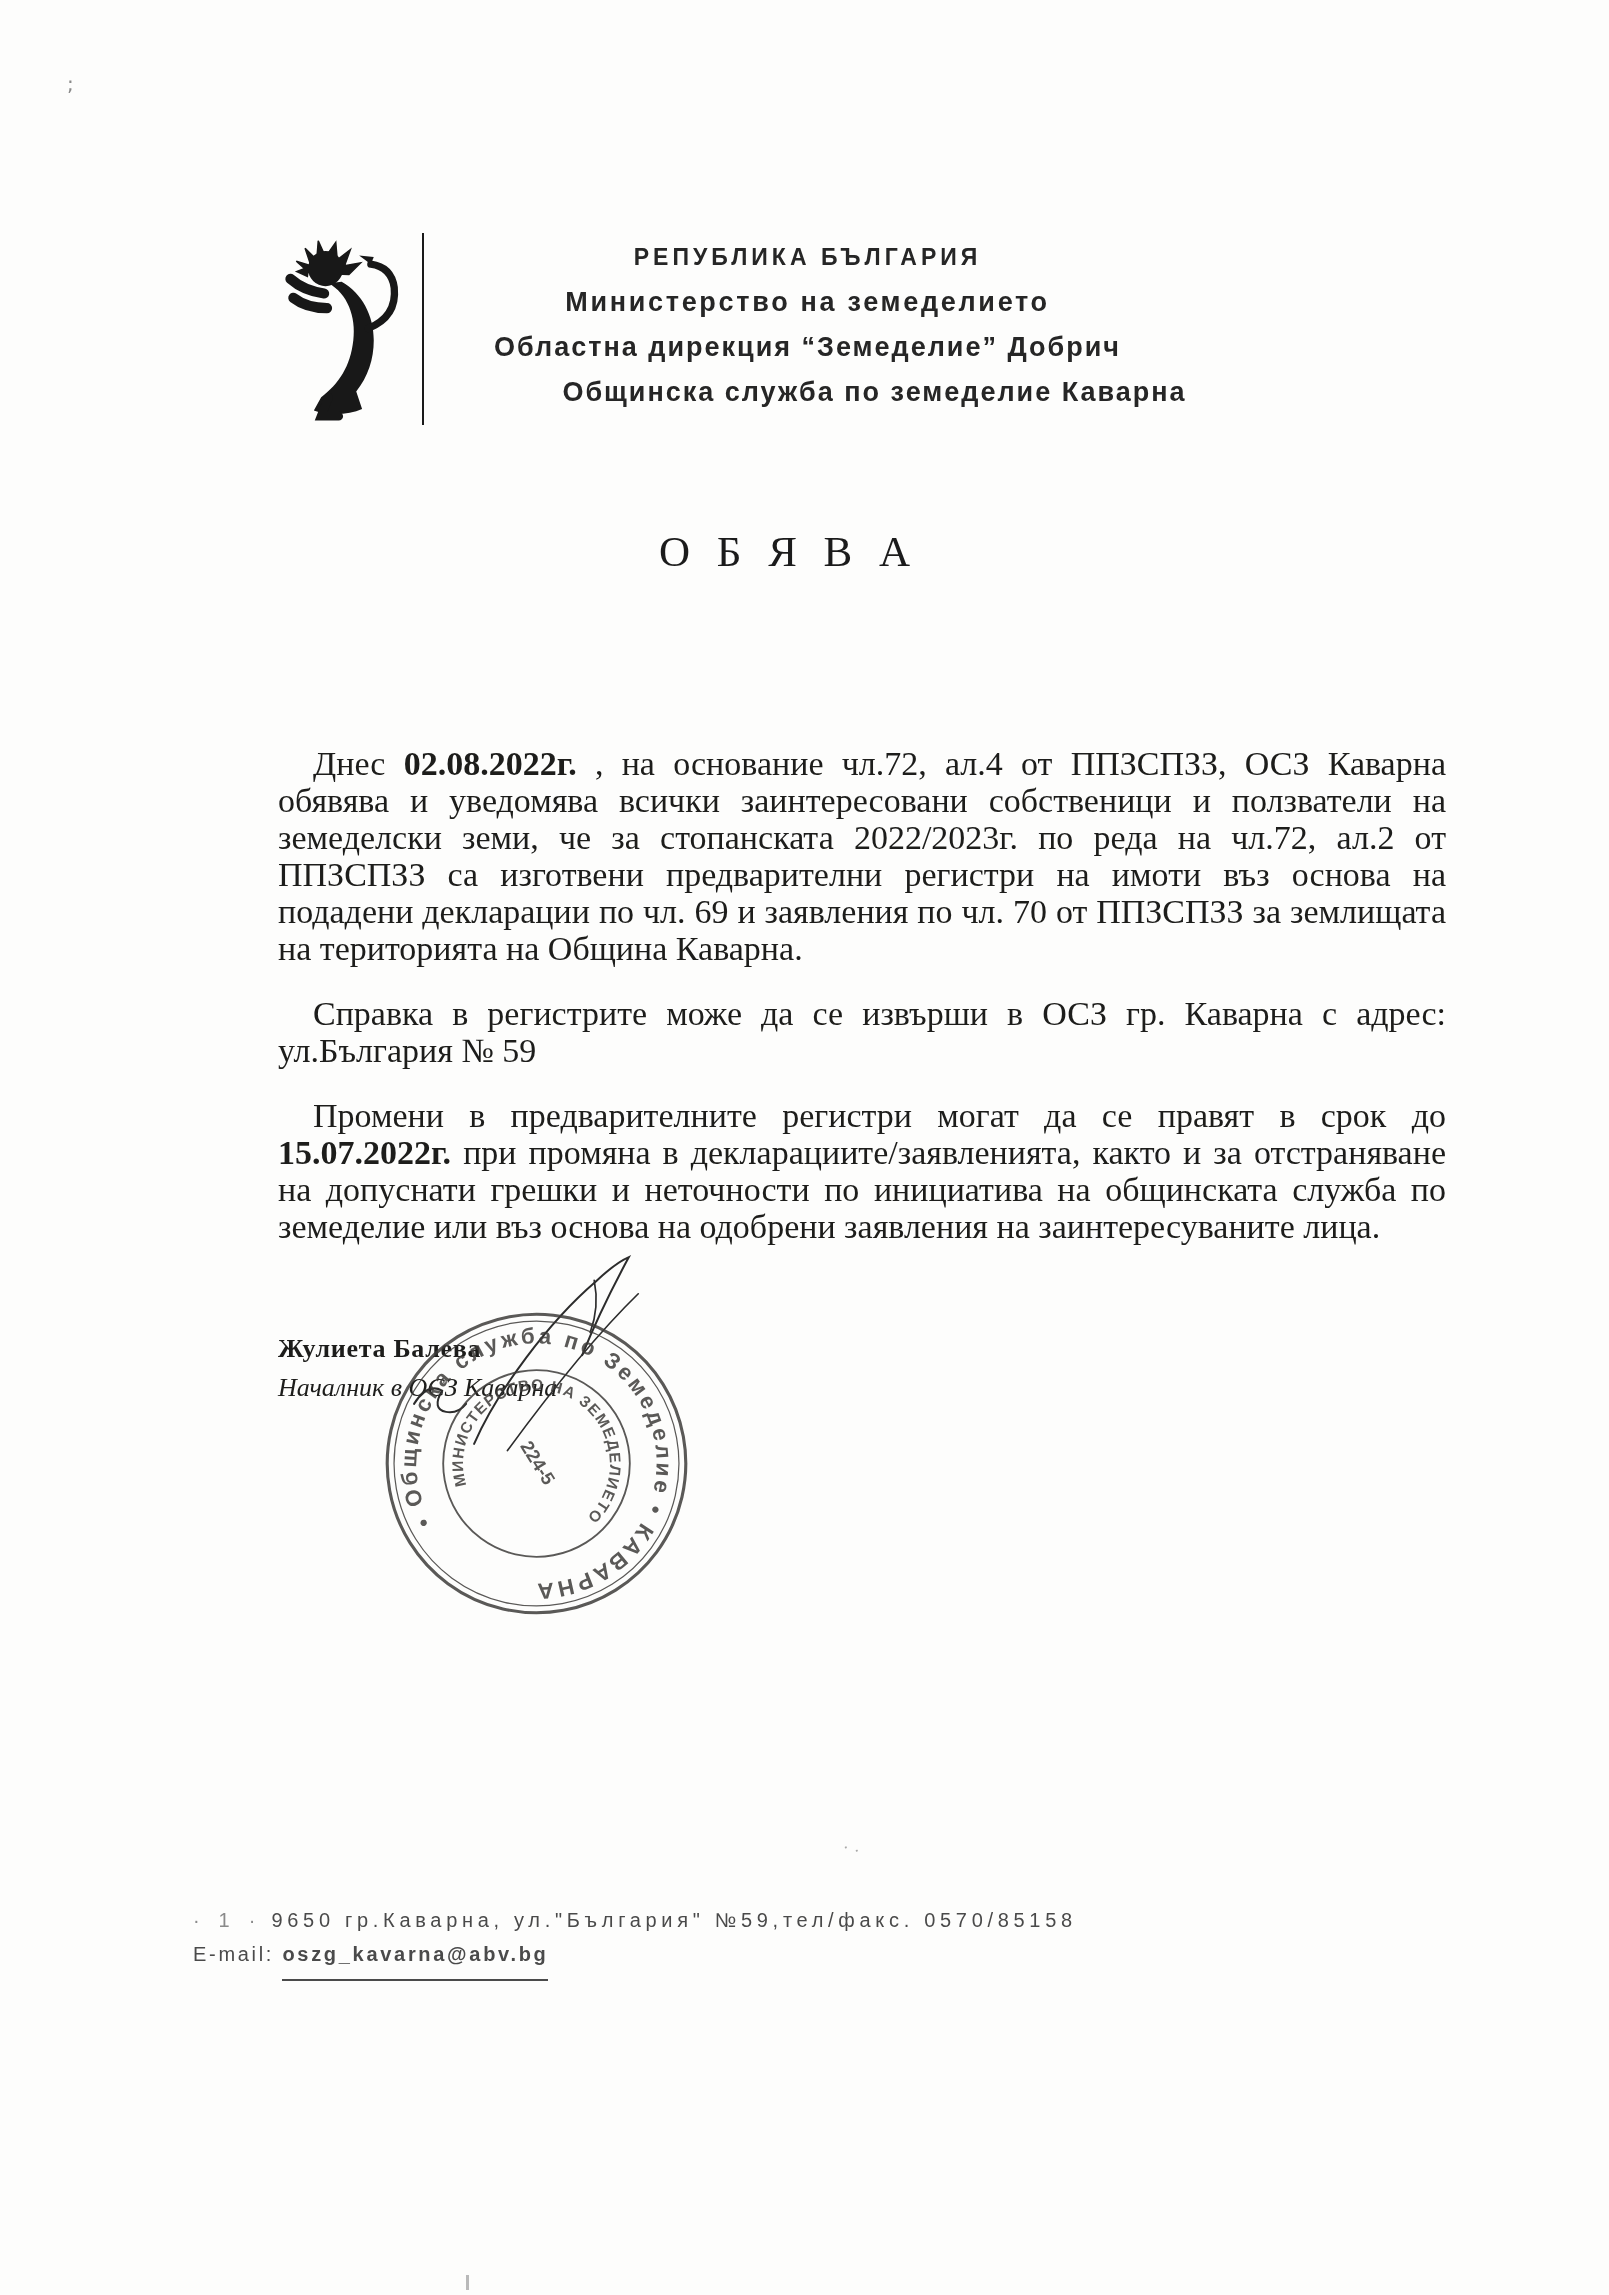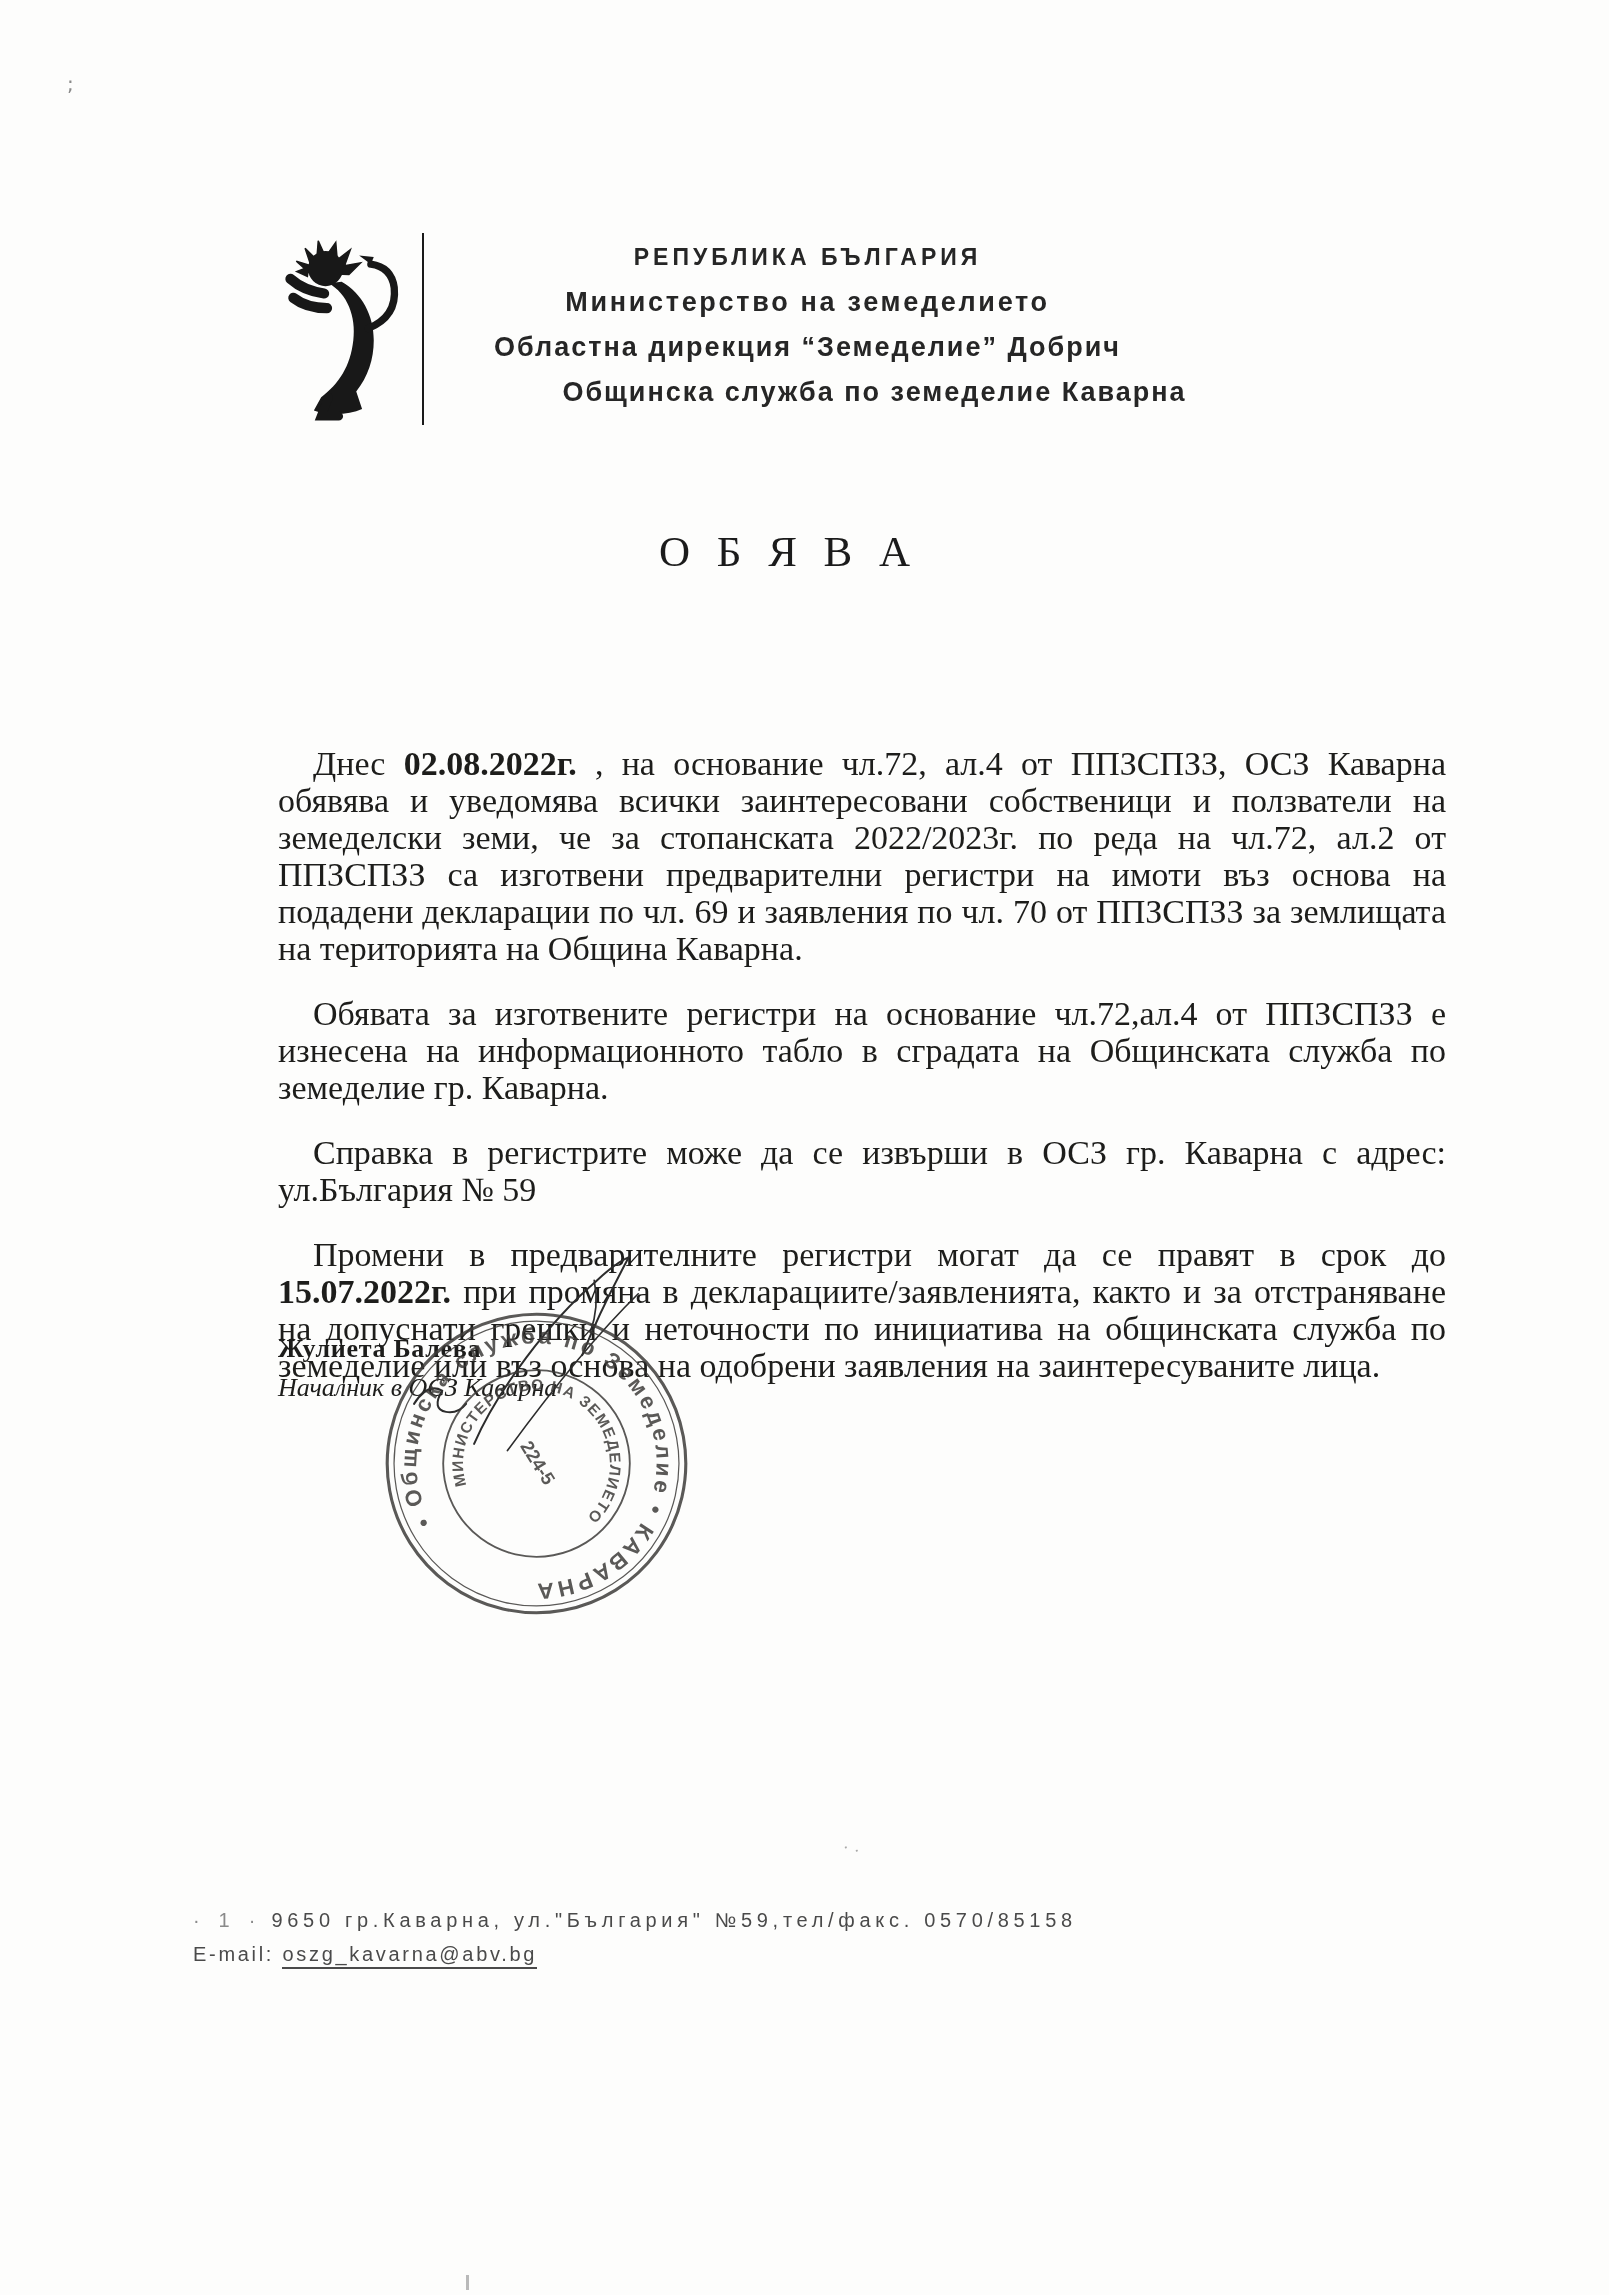--- a/index.html
+++ b/index.html
@@ -56,21 +56,21 @@
   }
   
   .doc-footer{
     position:absolute;left:193px;top:1909px;width:1403px;
     text-align:left;
     font-family:"Liberation Sans", sans-serif;
     color:#4a4a4a;
   }
   .f-line1{font-size:20px;letter-spacing:4.7px;margin-bottom:10.7px;}
   .f-line2{font-size:20px;letter-spacing:2.7px;}
-  .f-line2 .email{border-bottom:2px solid #4a4a4a;padding-bottom:2px;font-weight:normal;}
+  .f-line2 .email{border-bottom:2px solid #4a4a4a;padding-bottom:14px;font-weight:bold;}
   .f-artifact{color:#8a8a8a;letter-spacing:6.7px;margin-right:9.4px;}
   
   .artifact-colon{position:absolute;left:67px;top:72px;font-size:20px;color:#8a8a8a;font-family:"DejaVu Sans", sans-serif;}
   .artifact-smudge{position:absolute;left:843px;top:1836px;font-size:17.4px;color:#a9a9a9;letter-spacing:5.3px;transform:rotate(-8deg);}
   .artifact-tick{position:absolute;left:466px;top:2275px;width:2.7px;height:14.7px;background:#b9b9b9;}
 </style>
 </head>
 <body>
 
 <div class="page">
@@ -101,21 +101,20 @@
       <div class="lh2">Министерство на земеделието</div>
       <div class="lh3">Областна дирекция “Земеделие” Добрич</div>
       <div class="lh4">Общинска служба по земеделие Каварна</div>
     </div>
   </header>
 
   <h1 class="doc-title">О Б Я В А</h1>
 
   <main class="body-text">
     <p><span>Днес </span><b>02.08.2022г.</b><span> , на основание чл.72, ал.4 от ППЗСПЗЗ, ОСЗ Каварна обявява и уведомява всички заинтересовани собственици и ползватели на земеделски земи, че за стопанската 2022/2023г. по реда на чл.72, ал.2 от ППЗСПЗЗ са изготвени предварителни регистри на имоти въз основа на подадени декларации по чл. 69 и заявления по чл. 70 от ППЗСПЗЗ за землищата на територията на Община Каварна.</span></p>
-    <p>Обявата за изготвените регистри на основание чл.72,ал.4 от ППЗСПЗЗ е изнесена на информационното табло в сградата на Общинската служба по земеделие гр. Каварна.</p>
     <p>Справка в регистрите може да се извърши в ОСЗ гр. Каварна с адрес: ул.България № 59</p>
     <p><span>Промени в предварителните регистри могат да се правят в срок до </span><b>15.07.2022г.</b><span> при промяна в декларациите/заявленията, както и за отстраняване на допуснати грешки и неточности по инициатива на общинската служба по земеделие или въз основа на одобрени заявления на заинтересуваните лица.</span></p>
   </main>
 
   <div class="signature-block">
     <div class="sig-name">Жулиета Балева</div>
     <div class="sig-role">Началник в ОСЗ Каварна</div>
   </div>
 
   <svg class="signature-scribble" viewBox="0 0 520 345">

